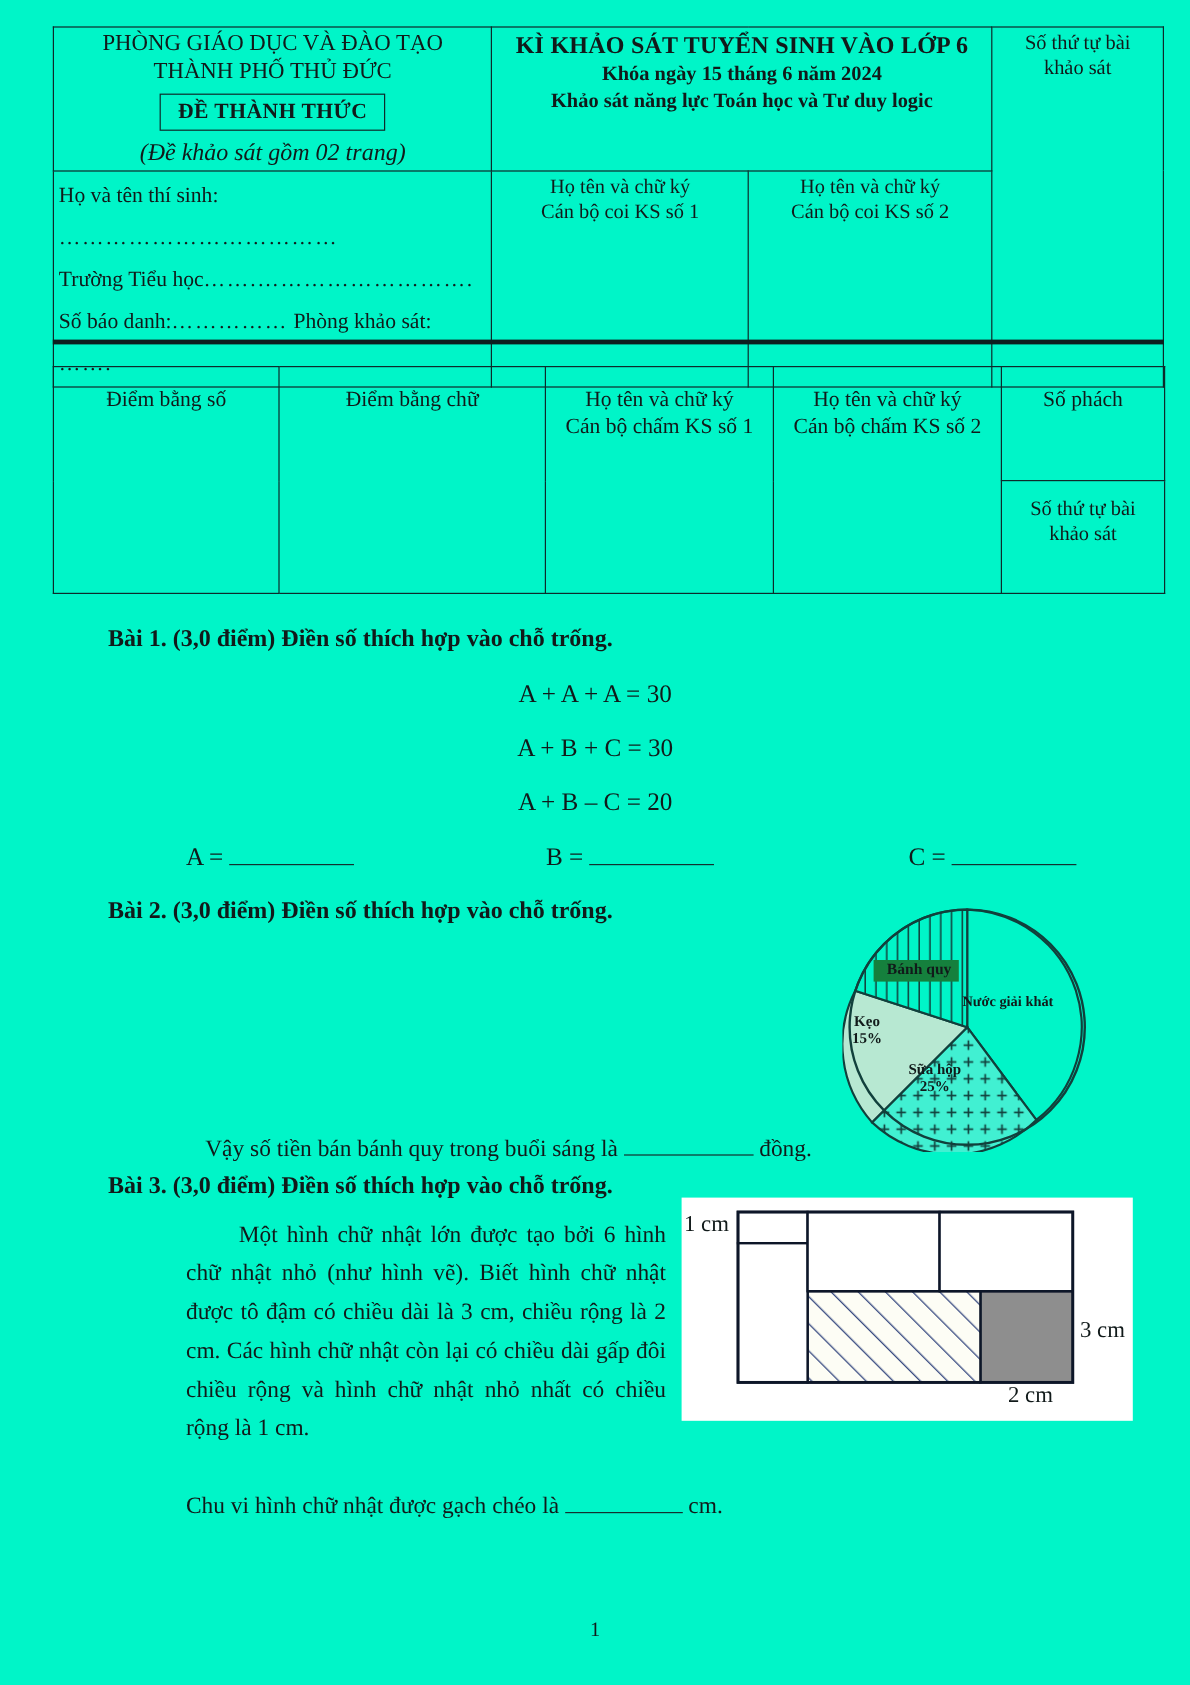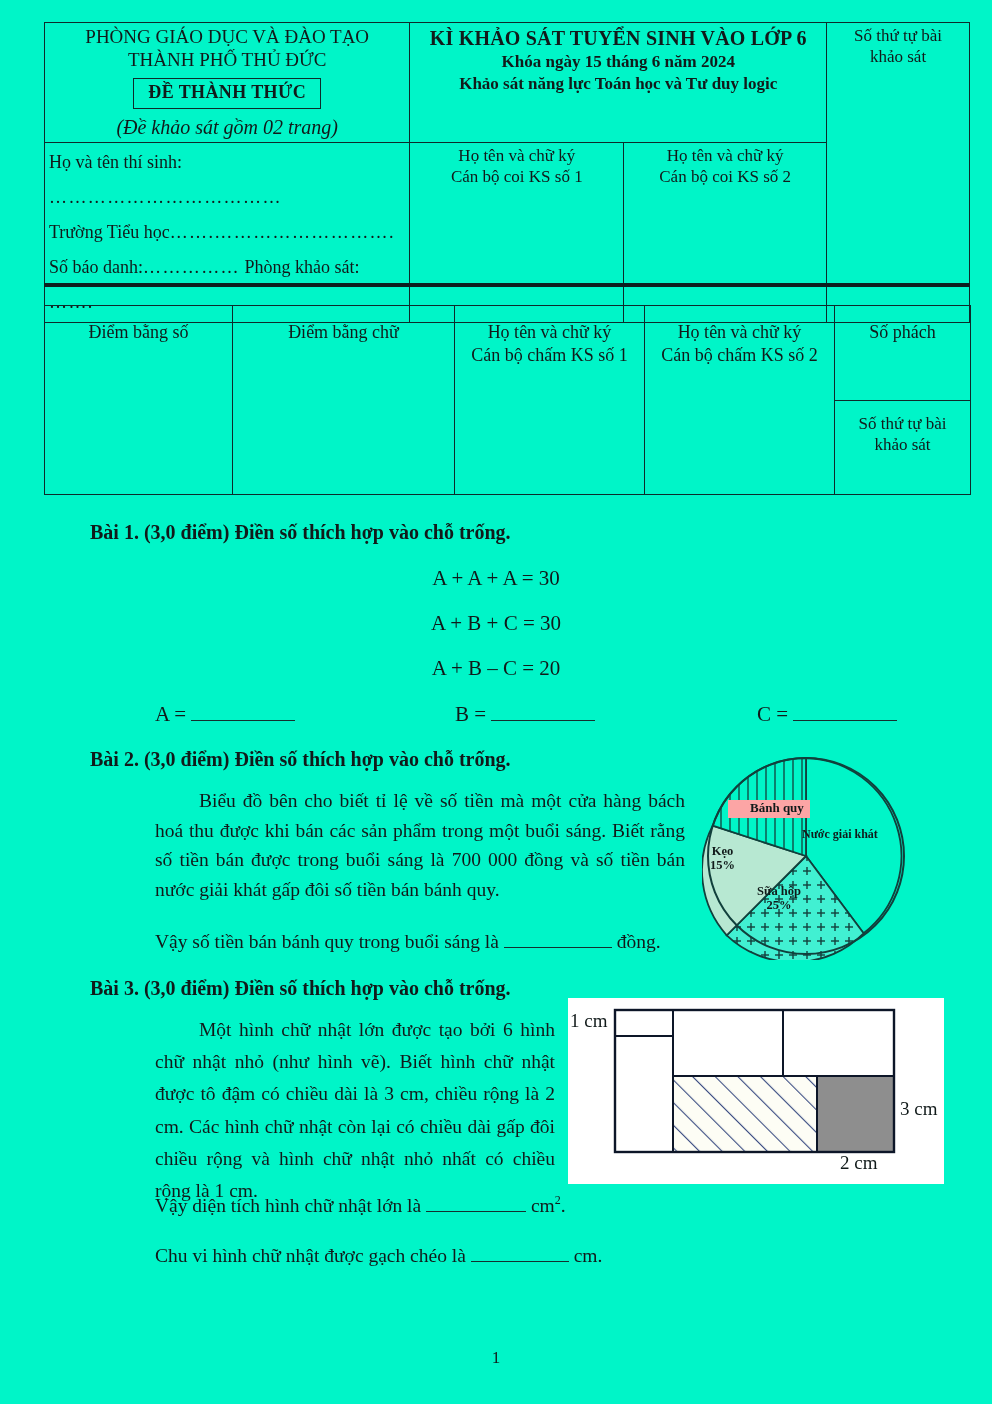--- a/index.html
+++ b/index.html
@@ -159,22 +159,22 @@
   .pie-label {
     position: absolute;
     font-weight: bold;
     font-size: 12.5px;
     white-space: nowrap;
     line-height: 1.15;
     text-align: center;
   }
   .lbl-banhquy {
     left: 26px; top: 48px;
-    background: #fca5a5;
-    padding: 1px 6px 2px 22px;
+    background: #15803d;
+    padding: 1px 6px 2px 11px;
     font-size: 13px;
   }
   .lbl-nuoc { left: 100px; top: 76px; font-size: 12px; }
   .lbl-keo  { left: 8px;  top: 92px; }
   .lbl-sua  { left: 55px; top: 132px; }
 
   
   .geo-wrap {
     position: absolute;
     left: 568px; top: 998px;
@@ -307,26 +307,23 @@
     <span>B =</span>
     <span class="blank" style="width:104px"></span>
   </div>
   <div class="ansrow" style="left:757px; top:702px;">
     <span>C =</span>
     <span class="blank" style="width:104px"></span>
   </div>
 
   <div class="q-head" style="left:90px; top:748px;">Bài 2. (3,0 điểm) Điền số thích hợp vào chỗ trống.</div>
 
-  <div class="para" style="left:155px; top:786px; width:530px;">
-    <p style="line-height:1.52; margin-bottom:12px;">Biểu đồ bên cho biết tỉ lệ về số tiền mà một cửa hàng bách hoá thu được khi bán các sản phẩm trong một buổi sáng. Biết rằng số tiền bán được trong buổi sáng là 700 000 đồng và số tiền bán nước giải khát gấp đôi số tiền bán bánh quy.</p>
-  </div>
 
   <div class="para" style="left:155px; top:932px; width:540px;">
-    <p class="noind" style="text-indent:0; margin:0;">
+    <p class="noind" style="text-indent:0; margin:16px;">
       <span>Vậy số tiền bán bánh quy trong buổi sáng là</span>
       <span class="blank" style="width:108px"></span>
       <span>đồng.</span>
     </p>
   </div>
 
   <div class="pie-wrap">
     <svg width="208" height="208" viewBox="0 0 208 208">
       <defs>
         <pattern id="vlines" width="9" height="9" patternUnits="userSpaceOnUse">
@@ -362,27 +359,20 @@
       <div>25%</div>
     </div>
   </div>
 
   <div class="q-head" style="left:90px; top:977px;">Bài 3. (3,0 điểm) Điền số thích hợp vào chỗ trống.</div>
 
   <div class="para" style="left:155px; top:1014px; width:400px;">
     <p style="line-height:1.65; margin-bottom:0;">Một hình chữ nhật lớn được tạo bởi 6 hình chữ nhật nhỏ (như hình vẽ). Biết hình chữ nhật được tô đậm có chiều dài là 3 cm, chiều rộng là 2 cm. Các hình chữ nhật còn lại có chiều dài gấp đôi chiều rộng và hình chữ nhật nhỏ nhất có chiều rộng là 1 cm.</p>
   </div>
 
-  <div class="para" style="left:155px; top:1194px; width:600px;">
-    <p class="noind" style="text-indent:0; margin:0;">
-      <span>Vậy diện tích hình chữ nhật lớn là</span>
-      <span class="blank" style="width:100px"></span>
-      <span>cm</span><sup style="font-size:12px">2</sup><span>.</span>
-    </p>
-  </div>
 
   <div class="para" style="left:155px; top:1230px; width:620px;margin-top:16px;">
     <p class="noind" style="text-indent:0; margin:0;">
       <span>Chu vi hình chữ nhật được gạch chéo là</span>
       <span class="blank" style="width:98px"></span>
       <span>cm.</span>
     </p>
   </div>
 
   <div class="geo-wrap">

